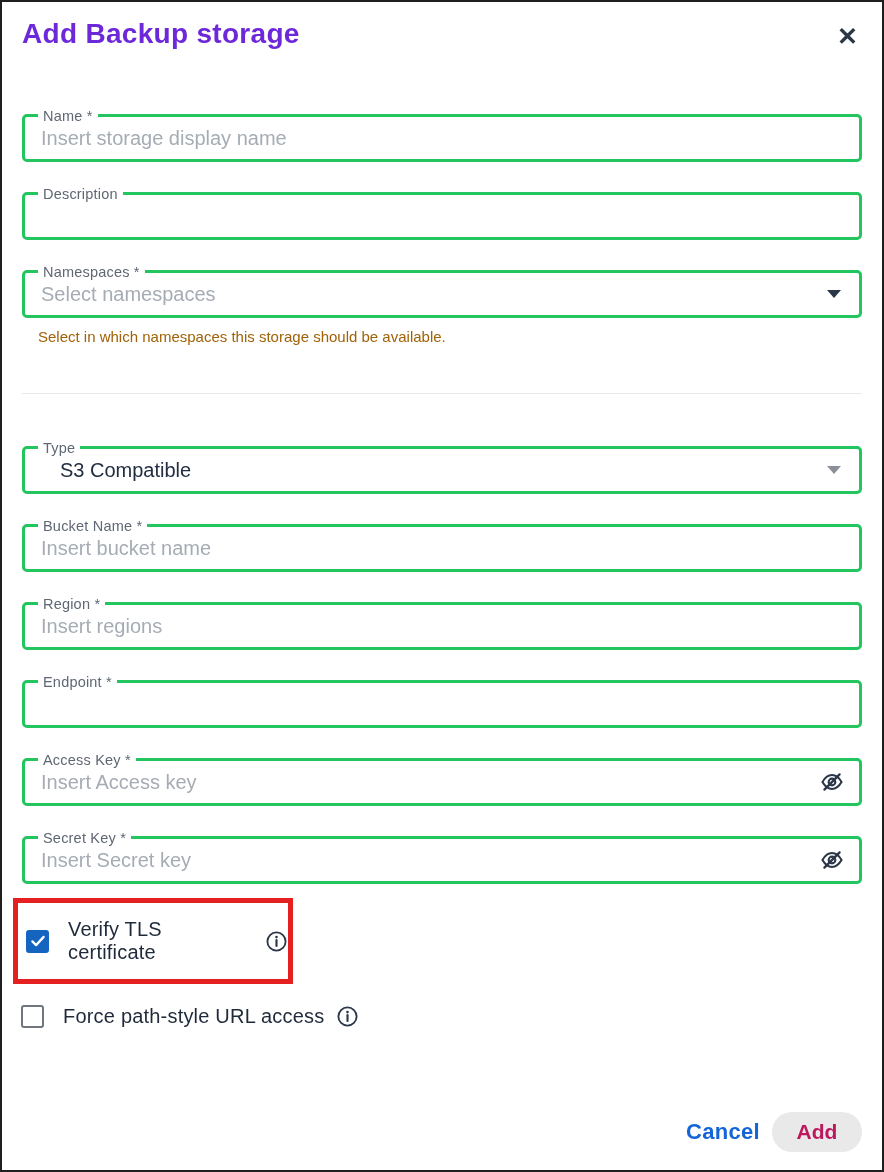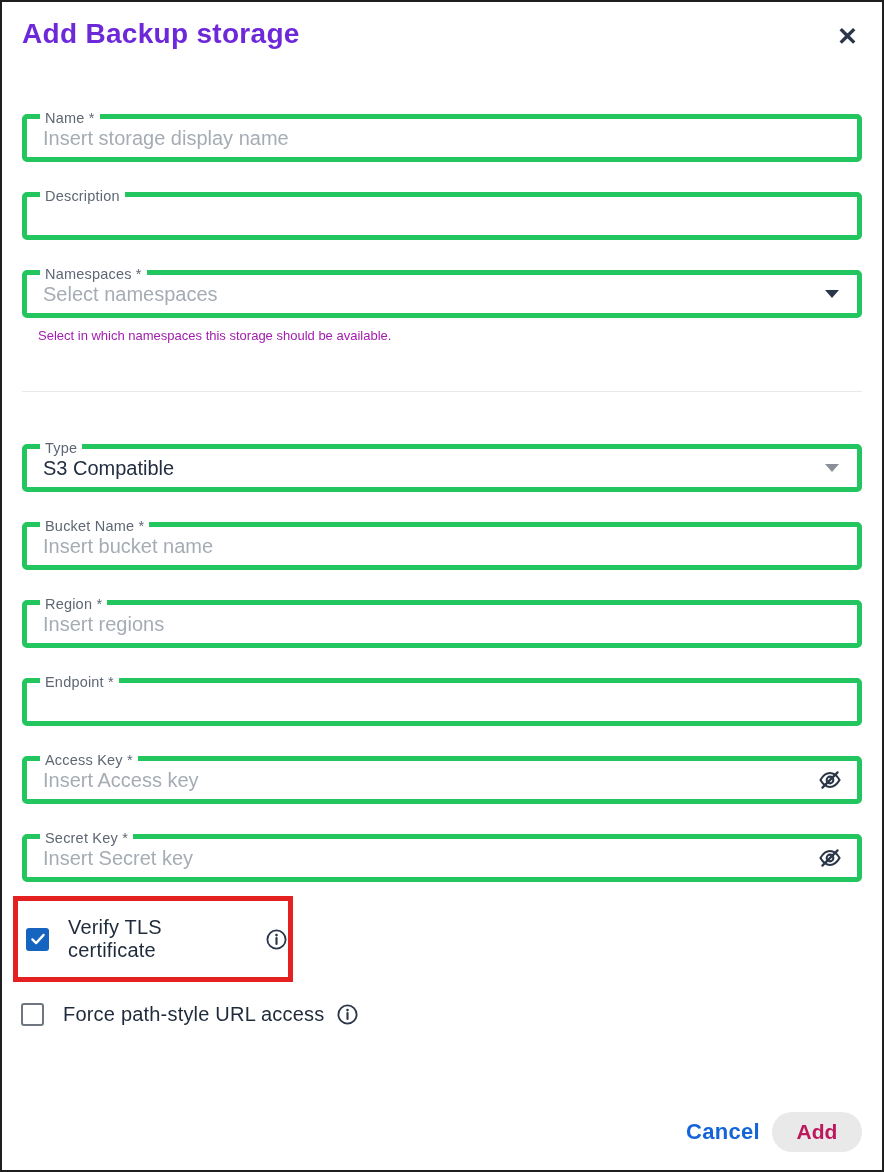--- a/index.html
+++ b/index.html
@@ -21,21 +21,21 @@
     font-size:28px; font-weight:700; color:#6d28d9; letter-spacing:.3px;
   }
   .close-btn {
     font-size:25px; color:#2b3648; font-weight:600;
     background:none; border:none; cursor:pointer; line-height:1;
     margin-top:6px; margin-right:4px;
     font-family:"Liberation Sans", sans-serif;
   }
   .field {
     position:relative; height:48px;
-    border:5px solid #22c55e; border-radius:5px;
+    border:3px solid #22c55e; border-radius:5px;
     display:flex; align-items:center;
     margin-top:30px;
   }
   .field-first { margin-top:64px; }
   .field label {
     position:absolute; top:-9px; left:13px;
     background:#fff; padding:0 5px;
     font-size:14.5px; color:#5f6774; letter-spacing:.2px;
     white-space:nowrap;
   }
@@ -46,24 +46,24 @@
   }
   .field input::placeholder { color:#a6acb4; opacity:1; }
   .arrow-down {
     width:0; height:0; margin-right:18px;
     border-left:7px solid transparent; border-right:7px solid transparent;
     border-top:8px solid #2b3648;
   }
   .arrow-gray { border-top-color:#8a9097; }
   .helper-text {
     margin:10px 0 0 16px;
-    font-size:13px; color:#a21caf;
+    font-size:15px; color:#a16207;
   }
   .divider { height:1px; background:#e7e9ea; margin-top:48px; }
-  .spacer-after-divider { margin-top:52px; }
+  .spacer-after-divider { margin-top:52px;padding-left:19px; }
   .icon-btn {
     background:none; border:none; cursor:pointer;
     display:flex; align-items:center; justify-content:center;
     margin-right:12px; padding:2px;
   }
   .highlight-box {
     margin-top:14px; margin-left:-9px;
     width:280px; height:86px;
     border:5px solid #e52020;
     display:flex; align-items:center;

